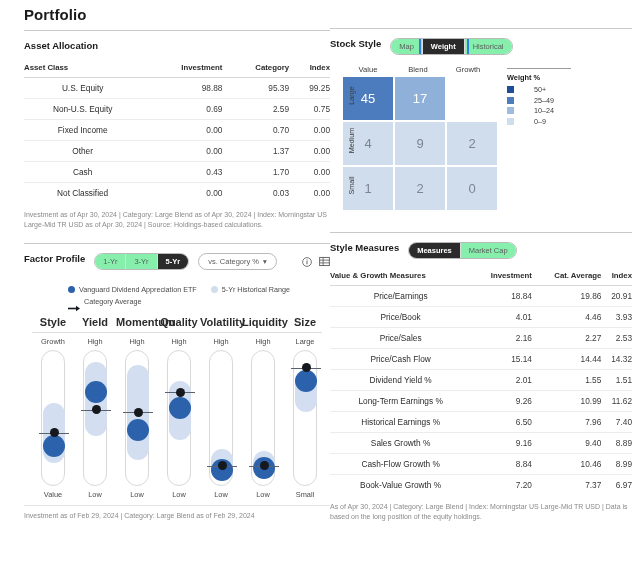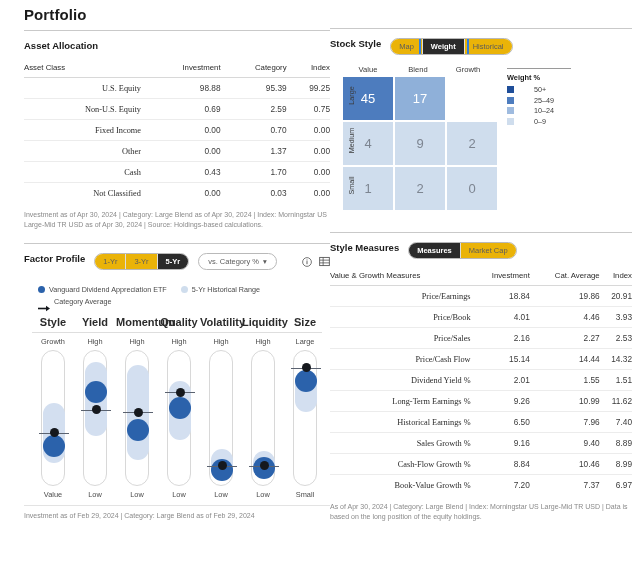--- a/index.html
+++ b/index.html
@@ -29,21 +29,21 @@
   }
   .section-title { font-size: 9.5px; font-weight: bold; white-space: nowrap; }
 
   
   .pill-group {
     display: inline-flex; align-items: stretch;
     border: 1px solid #b9b9b9; border-radius: 11px;
     height: 17px; overflow: hidden; background: #fff;
   }
   .pill {
-    font-size: 7.5px; color: #5c5c5c; background: #eab308;
+    font-size: 7.5px; color: #5c5c5c; background: #86efac;
     padding: 0 8px; display: flex; align-items: center;
     border-right: 1px solid #ddd; white-space: nowrap; line-height: 1;
   }
   .pill:last-child { border-right: none; }
   .pill.active { background: #2b2b2b; color: #fff; font-weight: bold; }
   .pill-group.focusring { position: relative; }
   .pill-group.focusring::after {
     content: ""; position: absolute; left: 28px; top: -2px;
     width: 46px; height: 21px; border: 2px solid #2f7fe0; border-radius: 2px;
     pointer-events: none;
@@ -55,30 +55,30 @@
     padding: 0 9px; font-size: 7.5px; color: #5c5c5c; background: #fff;
     white-space: nowrap;
   }
 
   .head-icons { margin-left: auto; display: flex; align-items: center; gap: 7px; }
   .icon-info, .icon-grid { color: #4a4a4a; }
 
   
   table.data { width: 100%; border-collapse: collapse; }
   table.data th {
-    font-size: 7.8px; font-weight: normal; color: #2b2b2b;
+    font-size: 7.8px; font-weight: bold; color: #2b2b2b;
     text-align: right; padding: 4px 0 5px 0; white-space: nowrap;
   }
   table.data th.first { text-align: left; }
   table.data td {
     font-size: 8.3px; color: #3a3a3a; text-align: right;
     padding: 5px 0 5px 0; border-top: 1px solid #ececec;
     white-space: nowrap;
   }
-  table.data td.first { text-align: right; color: #2b2b2b; font-family: Liberation Serif, serif; }
+  table.data td.first { text-align: center; color: #2b2b2b; }
   table.data thead tr th { border-bottom: 1px solid #d8d8d8; }
 
   .footnote {
     font-size: 7px; color: #8a8a8a; line-height: 1.45;
     padding: 7px 0 0 0;
   }
 
   
   .stylebox-wrap { display: flex; gap: 10px; padding-top: 2px; }
   .stylebox { position: relative; padding-left: 13px; }
@@ -101,21 +101,21 @@
   }
   .legend-box { padding-top: 3px; width: 74px; }
   .legend-rule { border-top: 1px solid #9a9a9a; width: 64px; margin-bottom: 4px; }
   .legend-title { font-size: 7.4px; font-weight: bold; margin-bottom: 3px; }
   .legend-item { display: flex; align-items: center; gap: 20px; margin-bottom: 1.5px; }
   .legend-sw { width: 7px; height: 7px; }
   .legend-lbl { font-size: 7.2px; color: #3a3a3a; }
 
   
   .fp-legend { padding: 6px 0 2px 14px; }
-  .fp-legend-row { display: flex; align-items: flex-end; gap: 5px; margin-bottom: 3px; }
+  .fp-legend-row { display: flex; align-items: flex-end; gap: 5px; margin-bottom: 3px; margin-left: 30px; }
   .fp-legend-item { display: flex; align-items: center; gap: 4px; margin-right: 9px; }
   .fp-dot { width: 7px; height: 7px; border-radius: 50%; }
   .fp-legend-lbl { font-size: 7.2px; color: #4a4a4a; }
   .fp-arrow { width: 12px; height: 7px; position: relative; }
 
   .fp-cols { display: flex; padding-left: 8px; }
   .fp-col { width: 42px; text-align: center; }
   .fp-colhead { font-size: 11px; font-weight: bold; color: #2b2b2b; padding: 5px 0 4px 0; }
   .fp-hrule { border-bottom: 1px solid #dedede; margin: 0 8px; }
   .fp-toplbl, .fp-botlbl { font-size: 7.4px; color: #4a4a4a; padding: 4px 0; }

